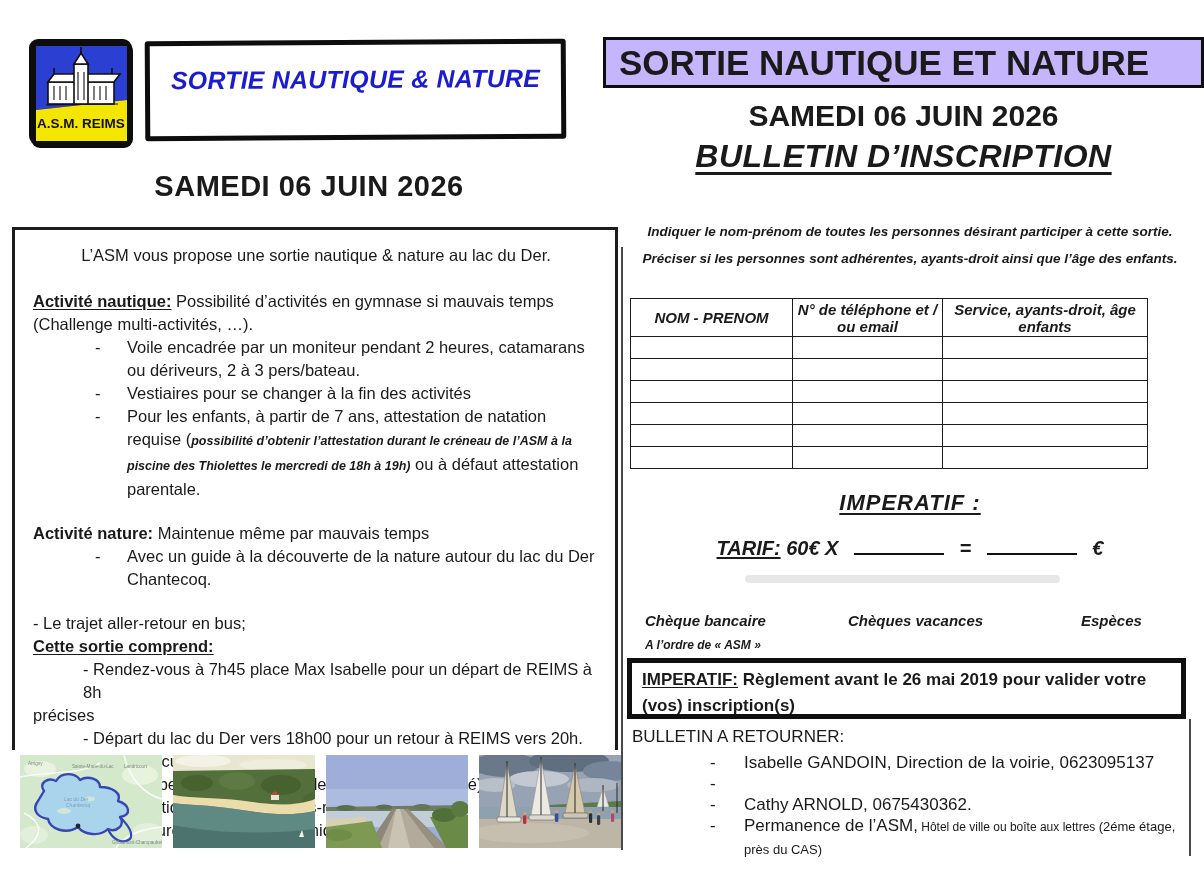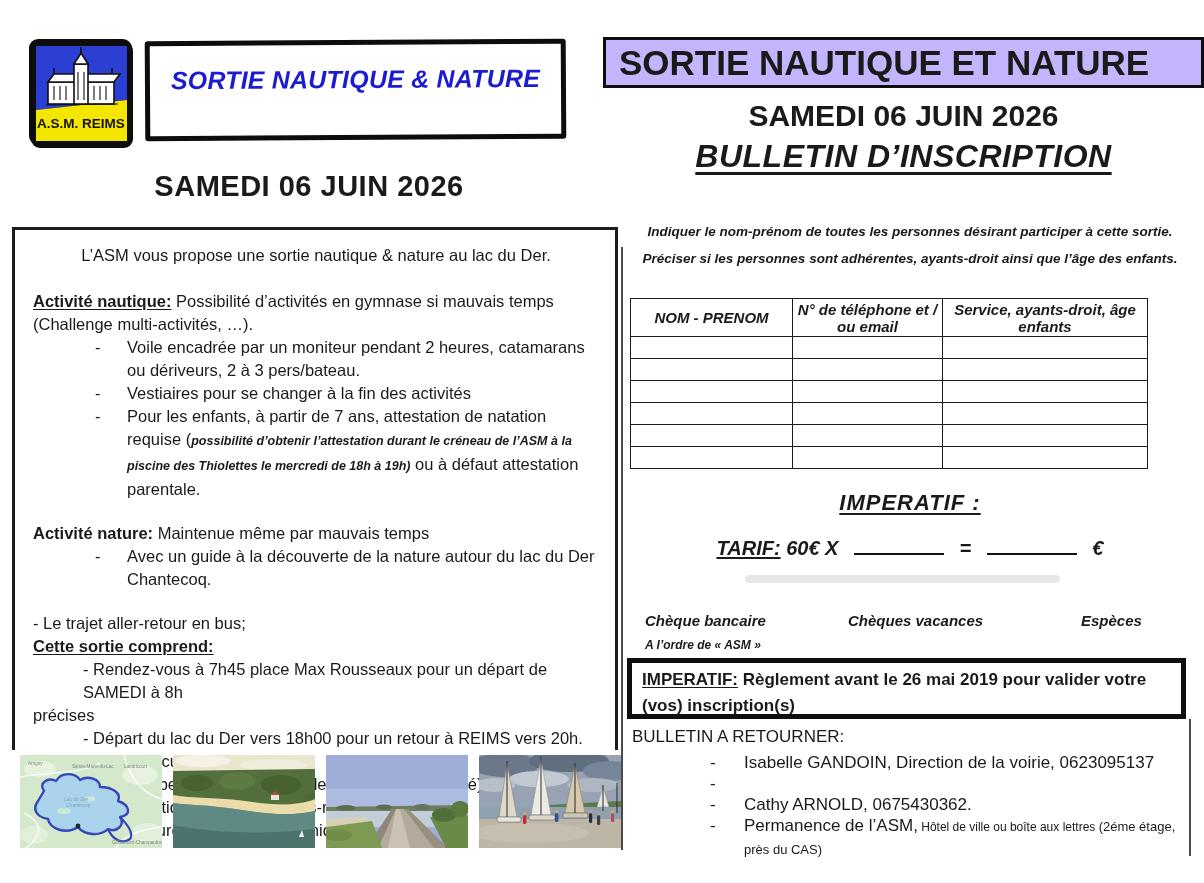--- a/index.html
+++ b/index.html
@@ -170,21 +170,21 @@
   <p><span class="bold">Activité nature:</span><span> Maintenue même par mauvais temps</span></p>
   <div class="bullet">
     <span class="dash">-</span>
     <div class="btext">Avec un guide à la découverte de la nature autour du lac du Der Chantecoq.</div>
   </div>
 
   <div class="hgap"></div>
 
   <p>- Le trajet aller-retour en bus;</p>
   <p><span class="bold u">Cette sortie comprend:</span></p>
-  <p class="indent1">- Rendez-vous à 7h45 place Max Rousseaux pour un départ de SAMEDI à 8h</p>
+  <p class="indent1">- Rendez-vous à 7h45 place Max Isabelle pour un départ de REIMS à 8h</p>
   <p>précises</p>
   <p class="indent1">- Départ du lac du Der vers 18h00 pour un retour à REIMS vers 20h.</p>
   <p>- La collation d’accueil;</p>
   <p>- Le déjeuner barbecue (apéritif, plat, dessert, boissons, café);</p>
   <p>- Une activité nautique (matin ou après-midi);</p>
   <p>- Une activité nature (matin ou après-midi).</p>
 </div>
 
 <div class="abs photos-row">
 

